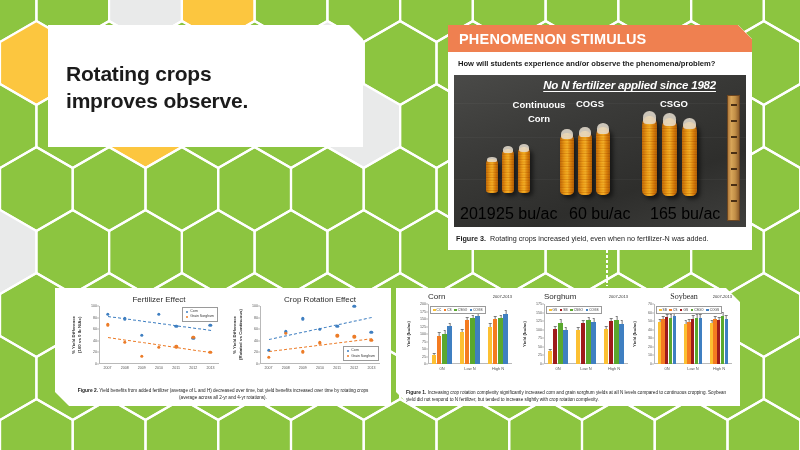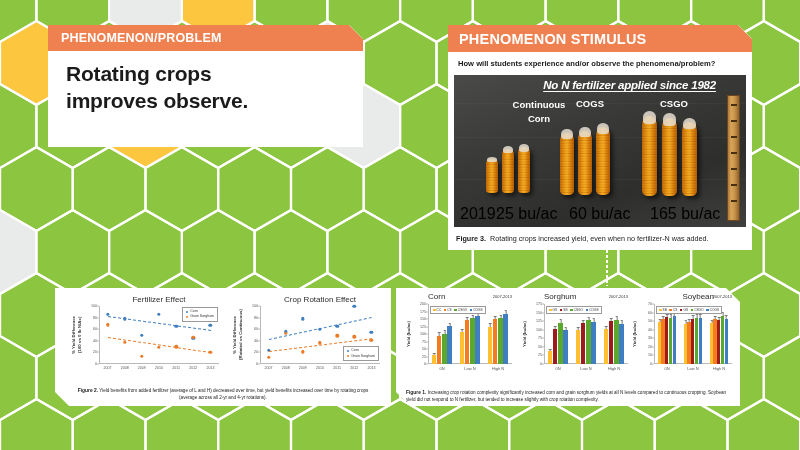--- a/index.html
+++ b/index.html
@@ -228,23 +228,20 @@
         <polygon points="472.8,399.0 509.2,420.0 509.2,462.0 472.8,483.0 436.5,462.0 436.5,420.0" fill="none"></polygon>
         <polygon points="545.6,399.0 582.0,420.0 582.0,462.0 545.6,483.0 509.2,462.0 509.2,420.0" fill="none"></polygon>
         <polygon points="618.3,399.0 654.7,420.0 654.7,462.0 618.3,483.0 582.0,462.0 582.0,420.0" fill="none"></polygon>
         <polygon points="691.1,399.0 727.5,420.0 727.5,462.0 691.1,483.0 654.7,462.0 654.7,420.0" fill="none"></polygon>
         <polygon points="763.8,399.0 800.2,420.0 800.2,462.0 763.8,483.0 727.5,462.0 727.5,420.0" fill="none"></polygon>
         <polygon points="836.6,399.0 873.0,420.0 873.0,462.0 836.6,483.0 800.2,462.0 800.2,420.0" fill="none"></polygon>
       </g>
   </svg>
 
   <div class="card clip-tr" id="card-problem">
-    <div class="hdr clip-tr" id="hdr-left">
-      <span>PHENOMENON/PROBLEM</span>
-    </div>
     <div id="problem-body">
       <div id="problem-text">
         <div>Rotating crops</div>
         <div>improves observe.</div>
       </div>
     </div>
   </div>
 
   <div class="card clip-tr" id="card-stimulus">
     <div class="hdr clip-tr" id="hdr-right">
@@ -568,21 +565,21 @@
             <span class="bsw" style="background: rgb(90, 168, 46);"></span>
             <span>CSGO</span>
           </div>
           <div class="it">
             <span class="bsw" style="background: rgb(63, 127, 193);"></span>
             <span>COGS</span>
           </div>
         </div>
       </div>
     <div class="chart" id="chart-soybean" style="left:258px; top:16px; width:78px; height:60px;">
-        <div class="ch-title" style="left: 0px; top: -12px; width: 60px; text-align: right; font-weight: 400;">Soybean</div>
+        <div class="ch-title" style="left: 0px; top: -12px; width: 60px; text-align: center; font-weight: 400; font-family: Liberation Serif, serif;">Soybean</div>
         <div class="ch-years" style="right: 0px; top: -10px;">2007-2013</div>
         <div class="ylabel" style="left: -22px; top: 0px; height: 60px; width: 14px;">Yield (bu/ac)</div>
         <div class="axis-y"></div>
         <div class="axis-x"></div>
         <div class="ytick" style="top: 60px;">0</div>
         <div class="ytick-m" style="top: 60px;"></div>
         <div class="ytick" style="top: 51.4286px;">10</div>
         <div class="ytick-m" style="top: 51.4286px;"></div>
         <div class="ytick" style="top: 42.8571px;">20</div>
         <div class="ytick-m" style="top: 42.8571px;"></div>

